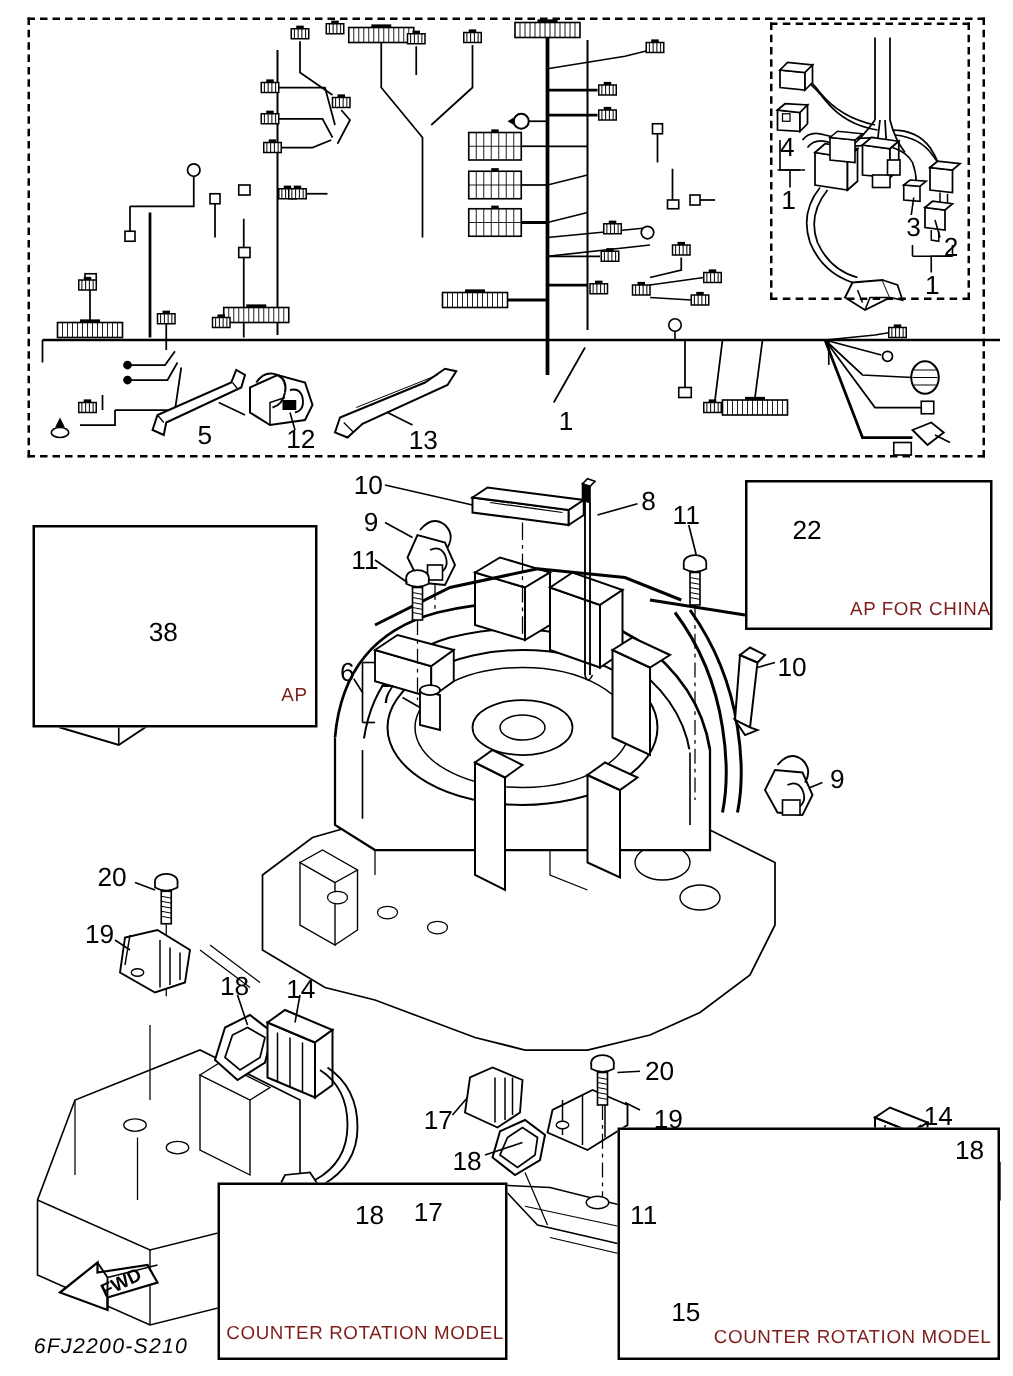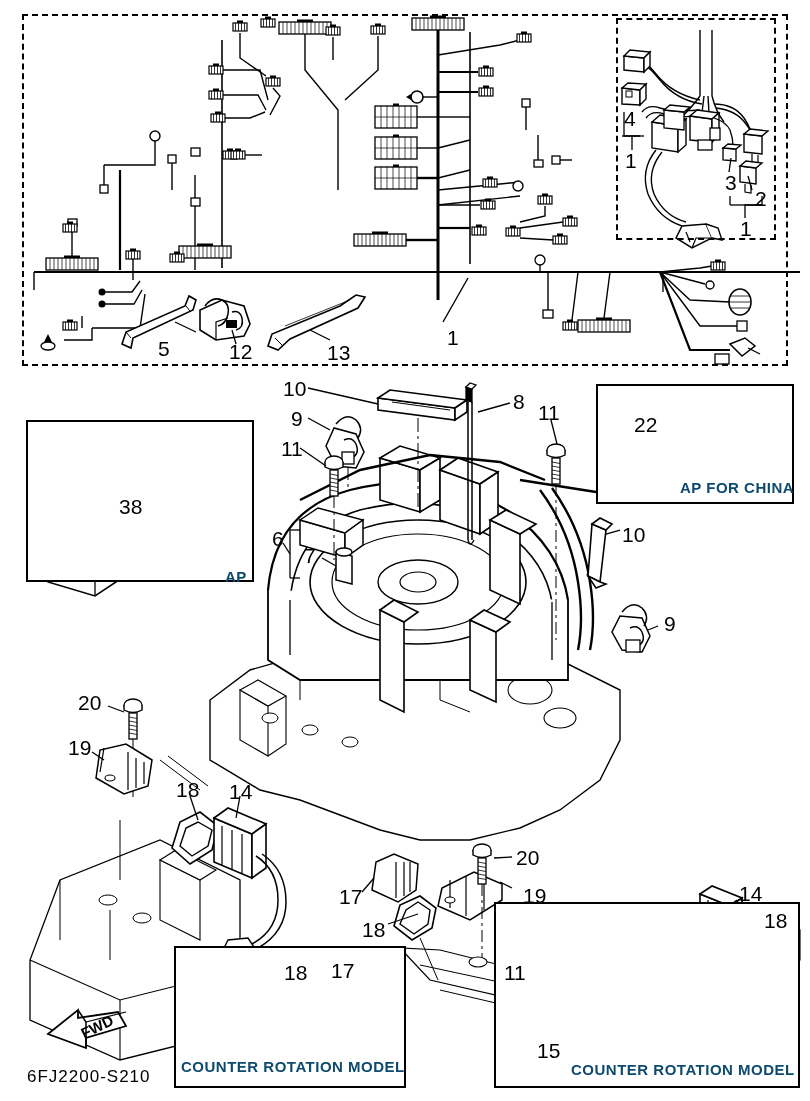--- a/index.html
+++ b/index.html
@@ -29,22 +29,22 @@
     font-family: "Liberation Sans", sans-serif;
     font-size: 21px;
     font-weight: 400;
     color: #000;
     line-height: 1;
     white-space: nowrap;
   }
   .inset-label {
     position: absolute;
     font-family: "Liberation Sans", sans-serif;
-    font-weight: bold;
-    color: #0c4a6e;
+    font-weight: normal;
+    color: #7f1d1d;
     white-space: nowrap;
     letter-spacing: 0.5px;
   }
   .partnum {
     position: absolute;
     font-family: "Liberation Sans", sans-serif;
     font-size: 17px;
     color: #000;
     letter-spacing: 1px;
     white-space: nowrap;
@@ -670,21 +670,21 @@
   <div class="callout" style="left:624px; top:108px;">4</div>
   <div class="callout" style="left:625px; top:150px;">1</div>
   <div class="callout" style="left:725px; top:172px;">3</div>
   <div class="callout" style="left:755px; top:188px;">2</div>
   <div class="callout" style="left:740px; top:218px;">1</div>
 
   <div class="callout" style="left:634px; top:414px;">22</div>
   <div class="inset-label" style="left:680px; top:479px; font-size:15px;">AP FOR CHINA</div>
 
   <div class="callout" style="left:119px; top:496px;">38</div>
-  <div class="inset-label" style="left:225px; top:568px; font-size:15px;">AP</div>
+  <div class="inset-label" style="left:225px; top:548px; font-size:15px;">AP</div>
 
   <div class="callout" style="left:283px; top:378px;">10</div>
   <div class="callout" style="left:291px; top:408px;">9</div>
   <div class="callout" style="left:281px; top:438px;">11</div>
   <div class="callout" style="left:513px; top:391px;">8</div>
   <div class="callout" style="left:538px; top:402px;">11</div>
   <div class="callout" style="left:272px; top:528px;">6</div>
   <div class="callout" style="left:304px; top:545px;">7</div>
   <div class="callout" style="left:622px; top:524px;">10</div>
   <div class="callout" style="left:664px; top:613px;">9</div>
@@ -704,15 +704,15 @@
   <div class="inset-label" style="left:181px; top:1058px; font-size:15px;">COUNTER ROTATION MODEL</div>
 
   <div class="callout" style="left:739px; top:883px;">14</div>
   <div class="callout" style="left:764px; top:910px;">18</div>
   <div class="callout" style="left:504px; top:962px;">11</div>
   <div class="callout" style="left:537px; top:1040px;text-align:right;">15</div>
   <div class="inset-label" style="left:571px; top:1061px; font-size:15px;">COUNTER ROTATION MODEL</div>
 
   <div class="fwd-text" style="left:80px; top:1018px;">FWD</div>
 
-  <div class="partnum" style="left:27px; top:1067px;">6FJ2200-S210</div>
+  <div class="partnum" style="left:27px; top:1067px;font-style:italic;">6FJ2200-S210</div>
 
 </div>
 
 </body></html>

